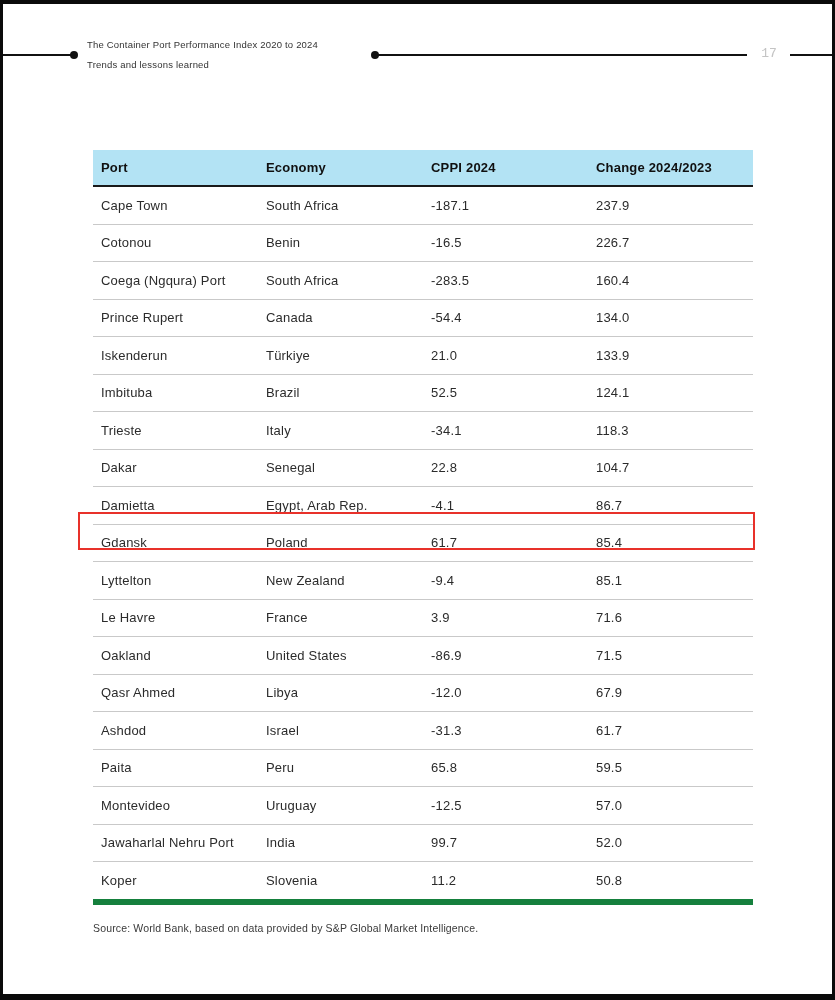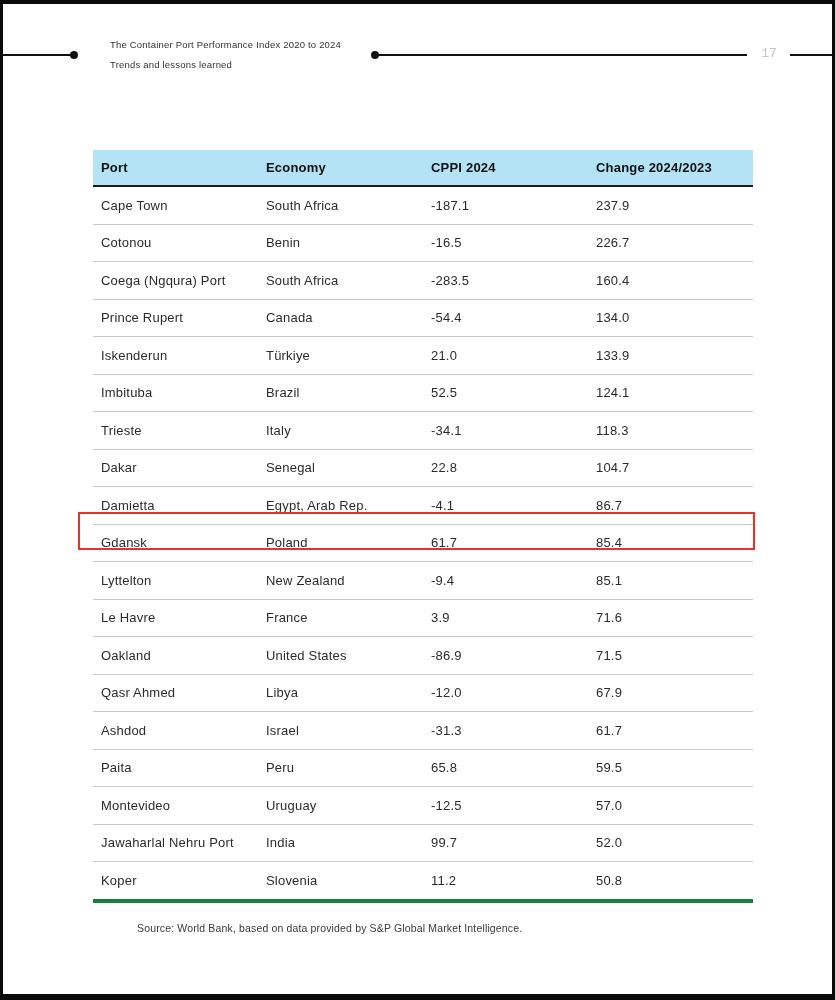--- a/index.html
+++ b/index.html
@@ -16,21 +16,21 @@
     background: #ffffff;
     border-top: 4px solid #0a0a0a;
     border-left: 3px solid #0a0a0a;
     border-right: 3px solid #0a0a0a;
     border-bottom: 6px solid #0a0a0a;
     overflow: hidden;
   }
   
   .header-text {
     position: absolute;
-    left: 107px;
+    left: 84px;
     top: 31px;
     font-size: 9.5px;
     line-height: 20px;
     color: #333333;
     letter-spacing: 0.2px;
   }
   .rule {
     position: absolute;
     height: 2px;
     background: #111111;
@@ -70,21 +70,21 @@
     letter-spacing: 0.2px;
   }
   
   table.data-table {
     position: absolute;
     left: 90px;
     top: 146px;
     width: 660px;
     border-collapse: collapse;
     table-layout: fixed;
-    border-bottom: 4px solid #15803d;
+    border-bottom: 6px solid #15803d;
   }
   table.data-table th {
     background: #b3e3f4;
     height: 35px;
     text-align: left;
     vertical-align: middle;
     padding: 0 0 0 8px;
     font-size: 13px;
     font-weight: bold;
     color: #101010;
@@ -116,21 +116,20 @@
     pointer-events: none;
   }
   
   .source-note {
     position: absolute;
     left: 90px;
     top: 918px;
     font-size: 10.5px;
     color: #3a3a3a;
     letter-spacing: 0.15px;
-    margin-left: 44px;
   }
 </style>
 </head>
 <body>
 
 <div class="page">
 
   <div class="rule rule-left"></div>
   <div class="dot dot-left"></div>
 

